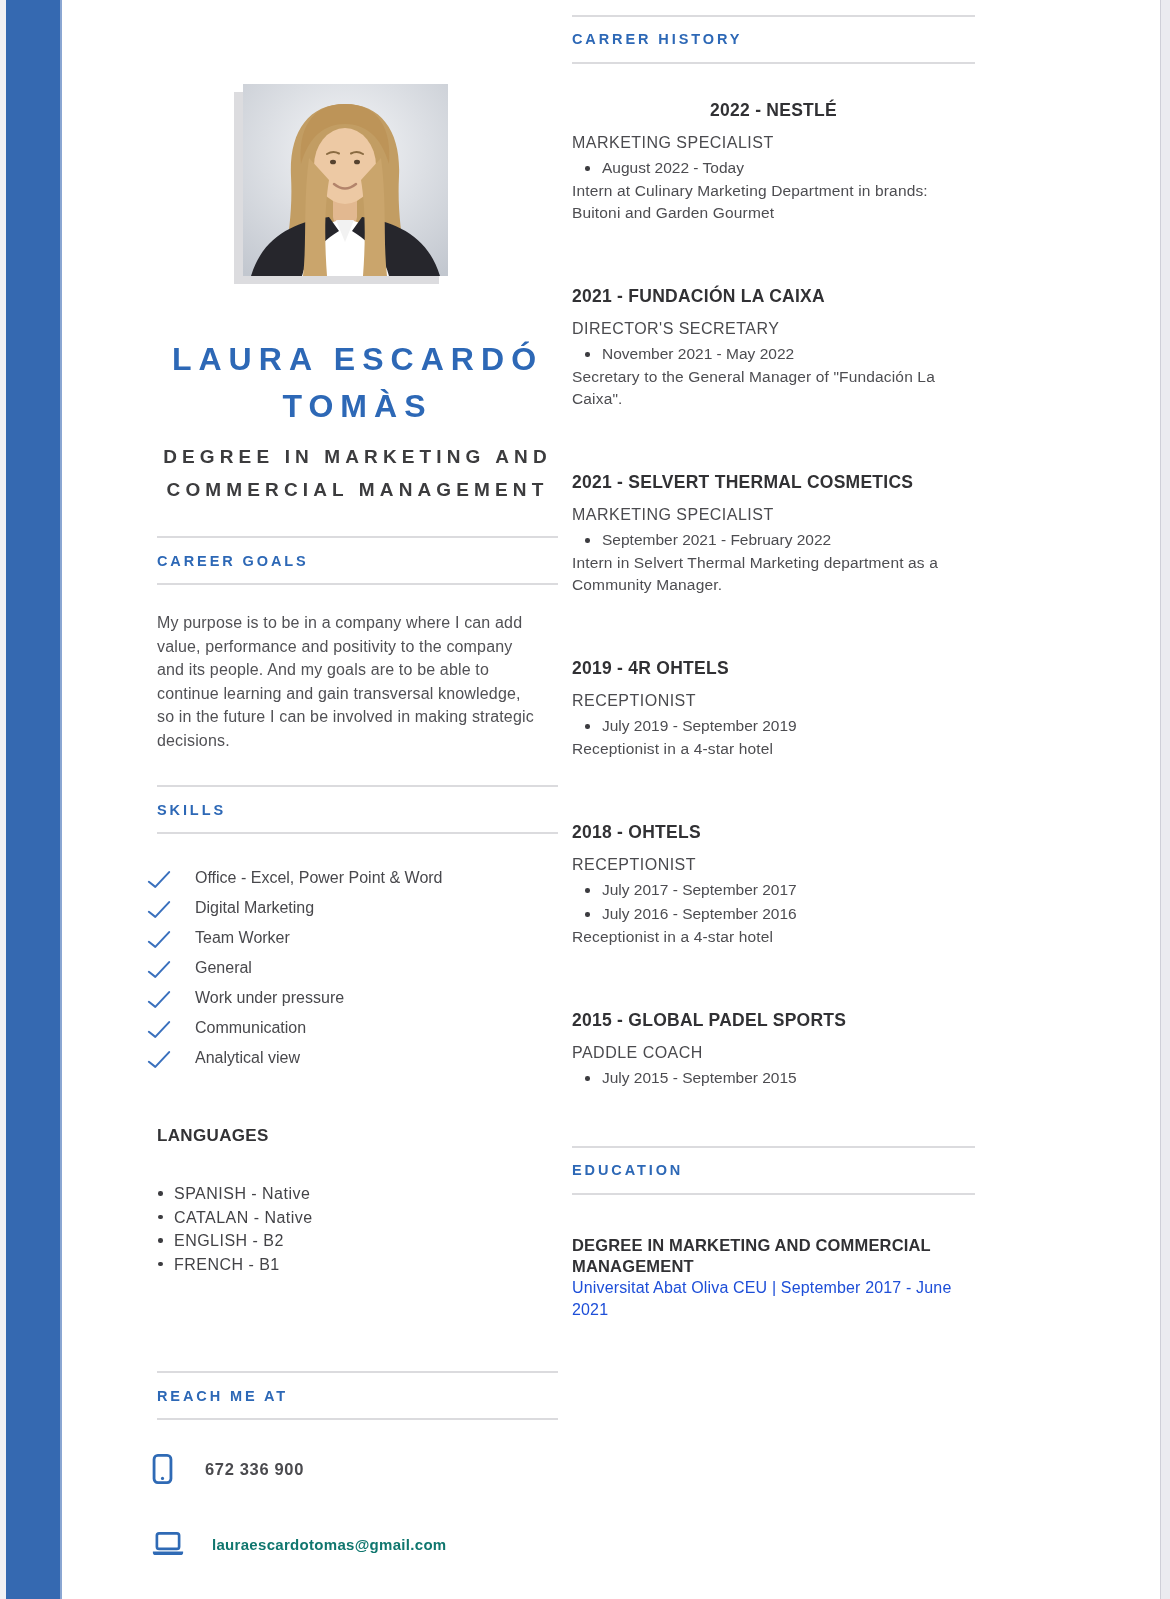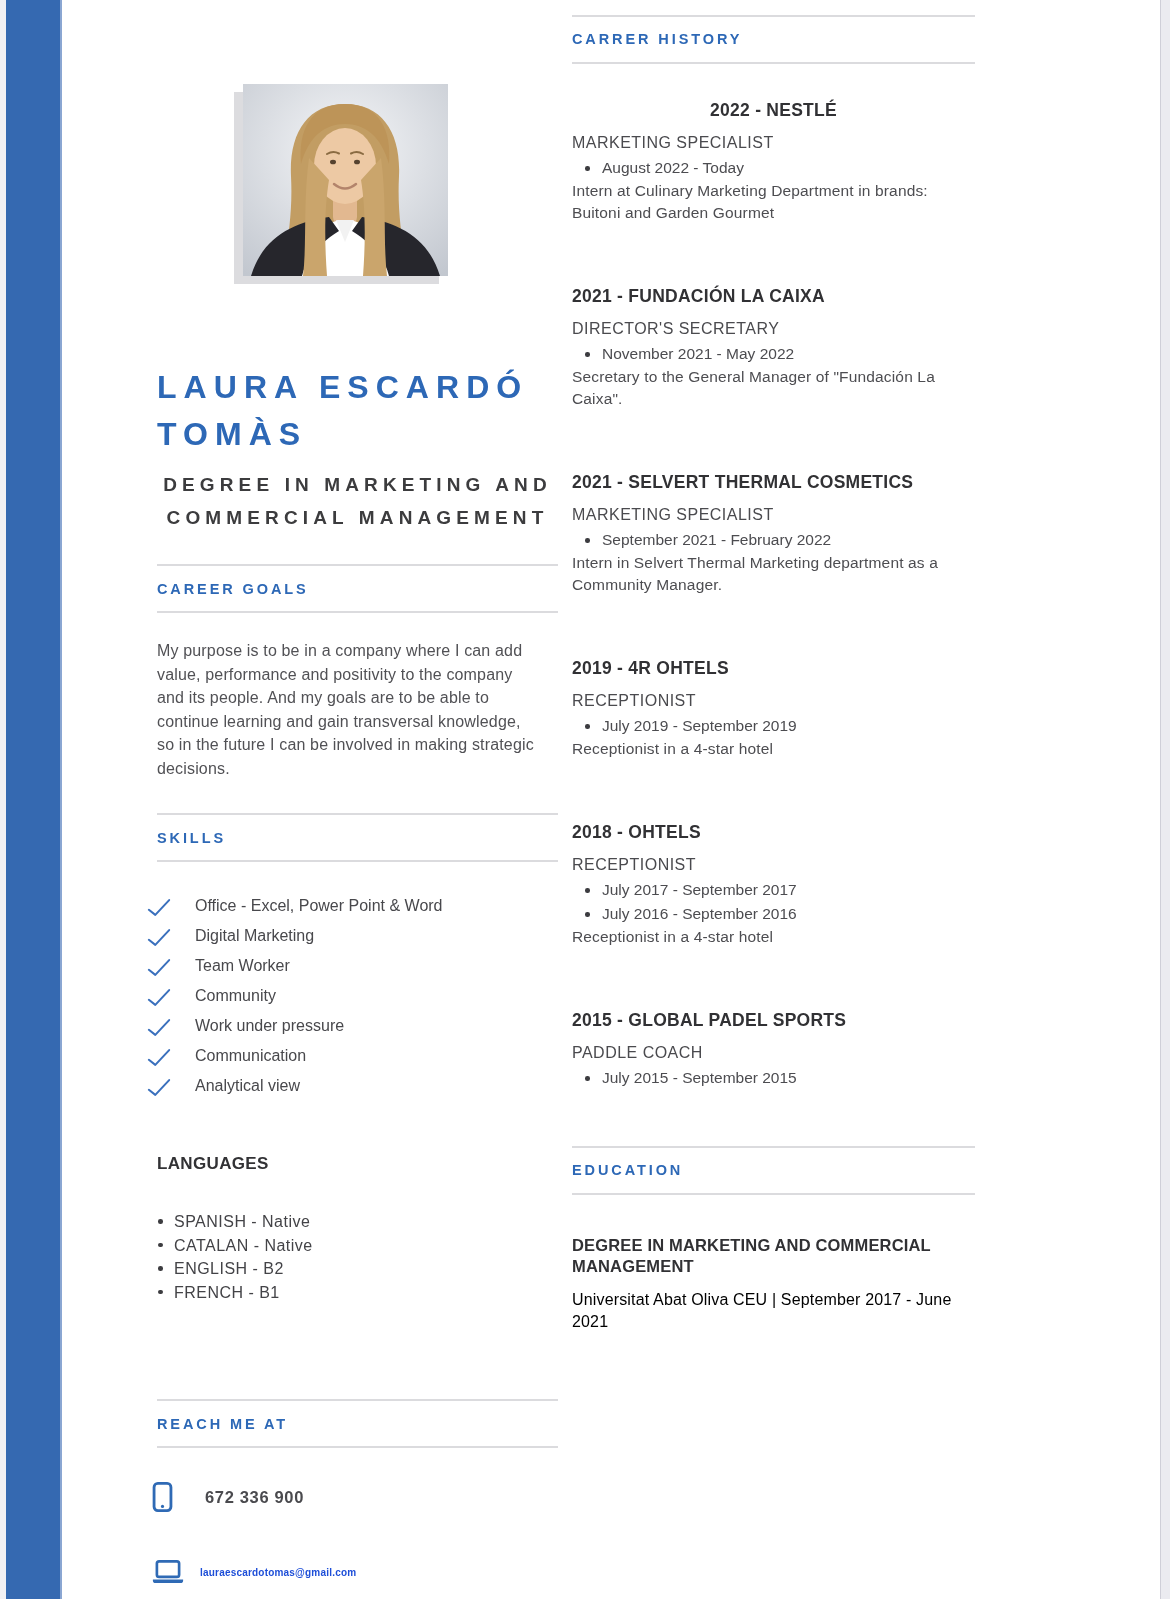--- a/index.html
+++ b/index.html
@@ -19,21 +19,21 @@
            letter-spacing:.2em; line-height:22px; }
 
   
   .col-left { position:absolute; left:157px; top:0; width:401px; padding-top:84px; }
 
   .photo-wrap { width:205px; height:192px; margin-left:86px;
                 box-shadow:-9px 8px 0 #dcdcdf; background:#d7dade; }
   .photo-wrap svg { display:block; }
 
   .name   { color:var(--accent,#2d68b6); font-size:32px; font-weight:bold; letter-spacing:.22em;
-            line-height:47px; text-align:left; margin-top:88px; }
+            line-height:47px; text-align:center; margin-top:60px; }
   .degree { color:#3c3c3e; font-size:19px; font-weight:bold; letter-spacing:.27em;
             line-height:33px; text-align:center; margin-top:10px; }
 
   .goals-rule-top { margin-top:30px; }
   .col-left h2.sec { margin-top:12px; }
   .col-left h2.sec + .rule { margin-top:11px; }
 
   .goals { color:#515155; font-size:16px; line-height:23.5px; letter-spacing:.01em;
            margin-top:26px; width:385px; }
 
@@ -49,21 +49,21 @@
   .langs-list li { position:relative; padding-left:17px; color:#434347;
                    font-size:16px; line-height:23.5px; letter-spacing:.03em; }
   .langs-list li::before { content:""; position:absolute; left:1px; top:9px;
                    width:4.5px; height:4.5px; border-radius:50%; background:#3c3c40; }
 
   .reach-rule-top { margin-top:95px; }
   .contact-row { display:flex; align-items:center;font-weight:bold; }
   .contact-row.phone { margin-top:34px; }
   .contact-row.phone .cval { margin-left:32px; color:#4a4a4e; font-size:16.5px; letter-spacing:.04em; }
   .contact-row.email { margin-top:48px; }
-  .contact-row.email .cval { margin-left:16px; color:#1d4ed8; font-size:10px; letter-spacing:.02em; }
+  .contact-row.email .cval { margin-left:28px; color:#0f766e; font-size:15px; letter-spacing:.02em; }
   .contact-row svg { flex:0 0 auto; margin-left:-5px; }
 
   
   .col-right { position:absolute; left:572px; top:0; width:403px; padding-top:15px; }
   .col-right h2.sec { margin-top:11px; }
   .col-right h2.sec + .rule { margin-top:12px; }
 
   .jobs { margin-top:0; }
   .job { margin-bottom:62px; }
   .job:first-child .job-company { margin-top:36px;text-align:center; }
@@ -72,21 +72,21 @@
   .job-role { color:#4a4a4e; font-size:16px; letter-spacing:.03em; line-height:20px; margin-top:13px; }
   .job-periods { list-style:none; margin-top:3px; }
   .job-periods li { position:relative; padding-left:30px; color:#4c4c50; font-size:15.5px; line-height:24px; }
   .job-periods li::before { content:""; position:absolute; left:13px; top:10px;
                    width:4.5px; height:4.5px; border-radius:50%; background:#3c3c40; }
   .job-desc { color:#4d4d51; font-size:15.5px; line-height:22px; letter-spacing:.01em; }
 
   .edu-rule-top { margin-top:56px; }
   .edu-title { color:#313134; font-size:16.5px; font-weight:bold; line-height:21px;
                letter-spacing:.01em; margin-top:40px; }
-  .edu-school { color:#000000; font-size:16px; line-height:22px; letter-spacing:.01em; margin-top:12px; }
+  .edu-school { color:#1d4ed8; font-size:16px; line-height:22px; letter-spacing:.01em; margin-top:0; }
 </style>
 </head>
 <body>
 
 <div class="canvas">
   <div class="edge-left"></div>
   <div class="bluebar"></div>
   <div class="edge-right"></div>
 
   <aside class="col-left">
@@ -147,21 +147,21 @@
     <svg class="check" width="24" height="19" viewBox="0 0 26 20">
       <path d="M2 12.5 L9 18 L24 2" fill="none" stroke="#3a70bd" stroke-width="2.2" stroke-linecap="round" stroke-linejoin="round"></path>
     </svg>
     <span class="lbl">Team Worker</span>
   </li>
 
   <li>
     <svg class="check" width="24" height="19" viewBox="0 0 26 20">
       <path d="M2 12.5 L9 18 L24 2" fill="none" stroke="#3a70bd" stroke-width="2.2" stroke-linecap="round" stroke-linejoin="round"></path>
     </svg>
-    <span class="lbl">Community</span>
+    <span class="lbl">General</span>
   </li>
 
   <li>
     <svg class="check" width="24" height="19" viewBox="0 0 26 20">
       <path d="M2 12.5 L9 18 L24 2" fill="none" stroke="#3a70bd" stroke-width="2.2" stroke-linecap="round" stroke-linejoin="round"></path>
     </svg>
     <span class="lbl">Work under pressure</span>
   </li>
 
   <li>

